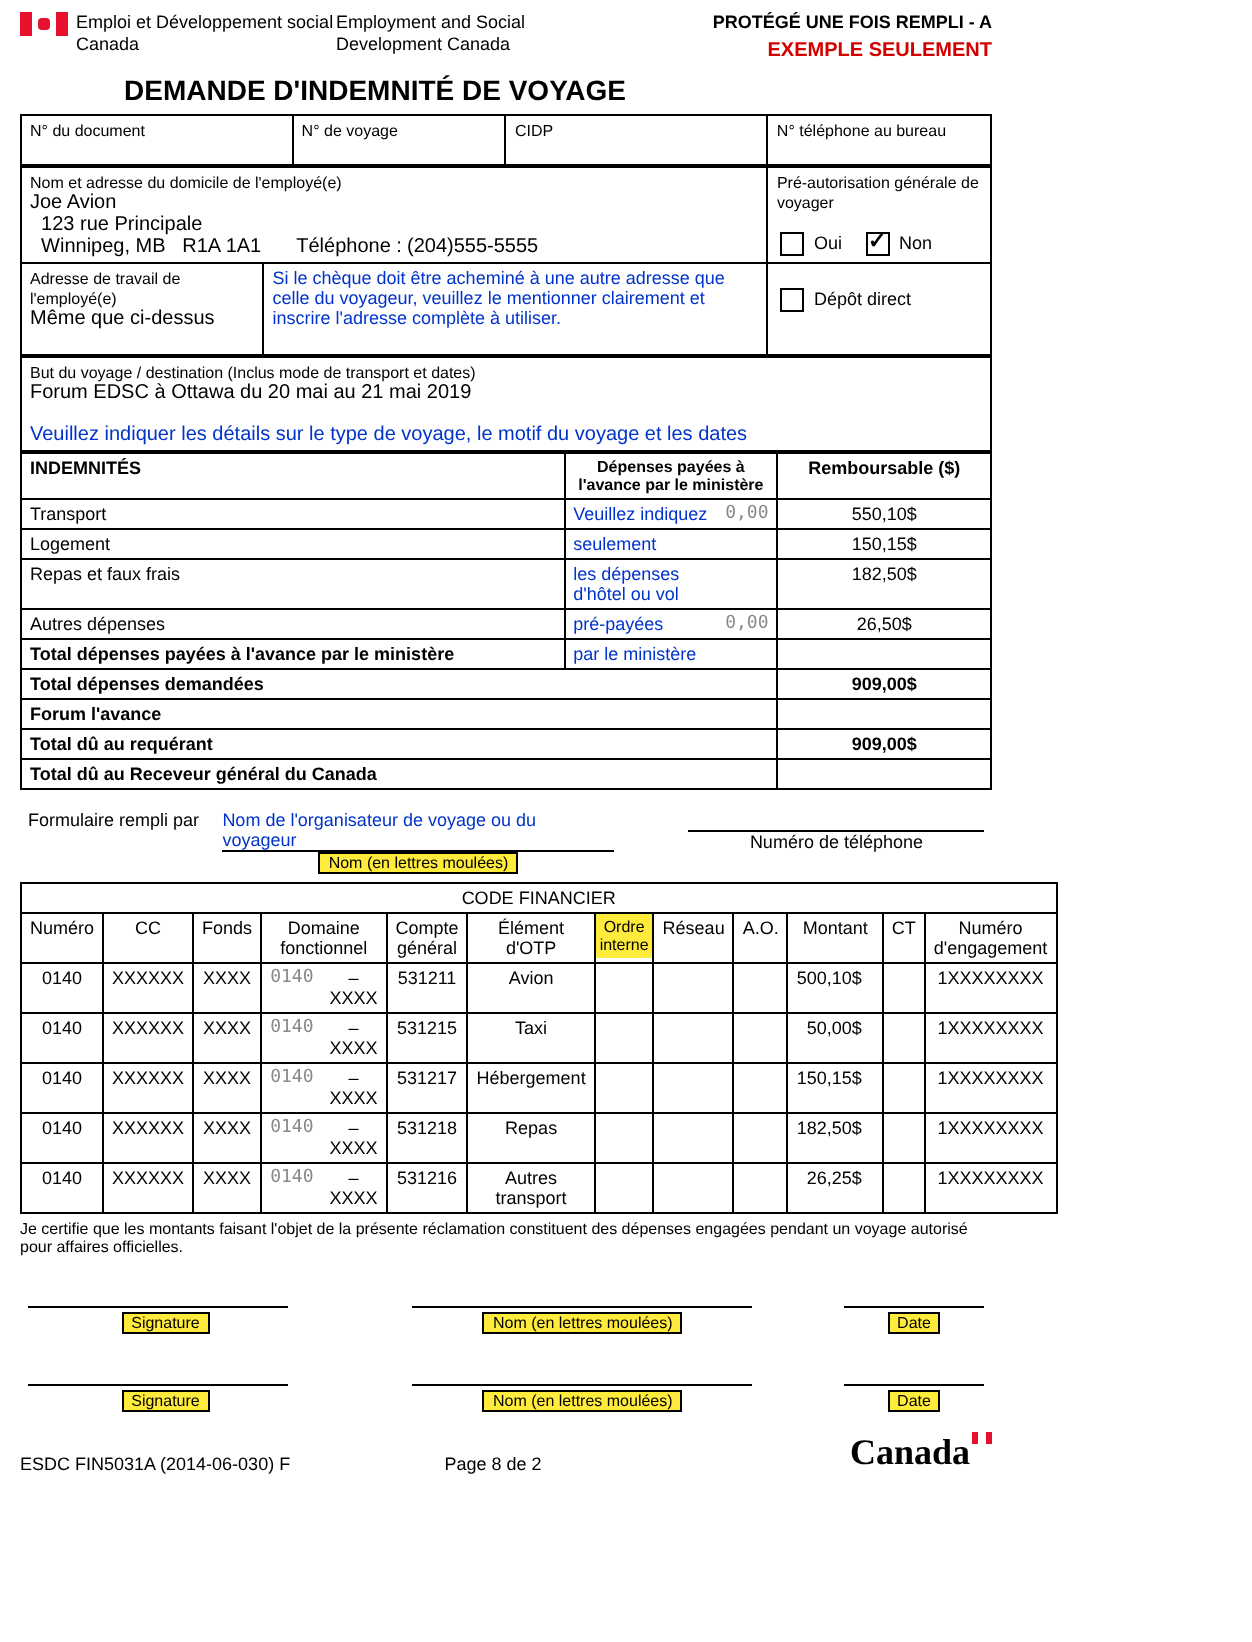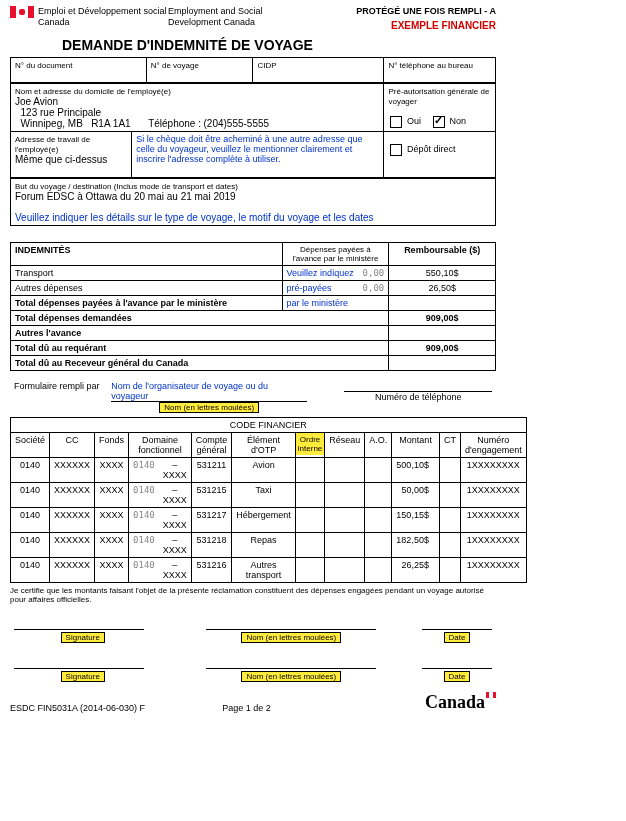--- a/index.html
+++ b/index.html
@@ -38,21 +38,21 @@
 <body>
 
 <div class="page">
 
 <div class="headerrow">
   <span class="flag"></span>
   <span class="deptfr">Emploi et Développement social Canada</span>
   <span class="depten">Employment and Social Development Canada</span>
   <div class="rightnotes">
     <div class="protege">PROTÉGÉ UNE FOIS REMPLI - A</div>
-    <div class="exemple">EXEMPLE FINANCIER</div>
+    <div class="exemple">EXEMPLE SEULEMENT</div>
   </div>
 </div>
 
 <h1 class="title">DEMANDE D'INDEMNITÉ DE VOYAGE</h1>
 
 <table>
 <tbody>
         <tr>
   <td style="width:28%"><span class="smalllabel">N° du document</span><br>&nbsp;</td>
   <td style="width:22%"><span class="smalllabel">N° de voyage</span></td>
@@ -104,48 +104,58 @@
         <tr>
           <td>
   <span class="smalllabel">But du voyage / destination (Inclus mode de transport et dates)</span><br>
   <span style="font-size:10px">Forum EDSC à Ottawa du 20 mai au 21 mai 2019</span><br><br>
   <span class="blue" style="font-size:10px">Veuillez indiquer les détails sur le type de voyage, le motif du voyage et les dates</span>
 </td>
         </tr>
 </tbody>
     </table>
 
-<table style="margin-top:16px">
+<table style="margin-top:0">
 <tbody>
         <tr class="boldrow">
   <td style="width:56%">INDEMNITÉS</td>
-  <td class="centercell" style="width:22%;font-weight:normal;font-size:8px">Dépenses payées à l'avance par le ministère</td>
+  <td class="centercell" style="width:22%;font-weight:bold;font-size:8px">Dépenses payées à l'avance par le ministère</td>
   <td class="centercell">Remboursable ($)</td>
 </tr>
 <tr>
   <td>Transport</td>
   <td style="position:relative"><span class="blue">Veuillez indiquez</span><span class="grey" style="float:right;font-family:monospace">0,00</span></td>
   <td class="centercell">550,10$</td>
 </tr>
 <tr>
+  <td>Logement</td>
+  <td><span class="blue">seulement</span></td>
+  <td class="centercell">150,15$</td>
+</tr>
+<tr>
+  <td>Repas et faux frais</td>
+  <td><span class="blue">les dépenses</span><br><span class="blue">d'hôtel ou vol</span></td>
+  <td class="centercell">182,50$</td>
+</tr>
+<tr>
   <td>Autres dépenses</td>
   <td><span class="blue">pré-payées</span><span class="grey" style="float:right;font-family:monospace">0,00</span></td>
   <td class="centercell">26,50$</td>
 </tr>
 <tr class="boldrow">
   <td>Total dépenses payées à l'avance par le ministère</td>
   <td><span class="blue" style="font-weight:normal">par le ministère</span></td>
   <td></td>
 </tr>
 <tr class="boldrow">
   <td colspan="2">Total dépenses demandées</td>
   <td class="centercell">909,00$</td>
 </tr>
 <tr class="boldrow">
-  <td colspan="2">Autres l'avance</td>
+  <td colspan="2">Forum l'avance</td>
   <td></td>
 </tr>
 <tr class="boldrow">
   <td colspan="2">Total dû au requérant</td>
   <td class="centercell">909,00$</td>
 </tr>
 <tr class="boldrow">
   <td colspan="2">Total dû au Receveur général du Canada</td>
   <td></td>
 </tr>
@@ -168,21 +178,21 @@
 </tr>
 </tbody>
     </table>
 
 <table style="margin-top:2px">
 <tbody>
         <tr>
           <td colspan="13" class="centercell">CODE FINANCIER</td>
         </tr>
 <tr class="centercell">
-  <td style="width:7%">Société</td>
+  <td style="width:7%">Numéro</td>
   <td style="width:8%">CC</td>
   <td style="width:7%">Fonds</td>
   <td colspan="2" style="width:12%">Domaine fonctionnel</td>
   <td style="width:8%">Compte général</td>
   <td style="width:15%">Élément d'OTP</td>
   <td style="width:5%">
             <span class="yellowbox" style="border:none;display:block;margin:-2px -4px;padding:2px">Ordre interne</span>
           </td>
   <td style="width:6%">Réseau</td>
   <td style="width:5%">A.O.</td>
@@ -292,17 +302,17 @@
   <td style="width:10%"></td>
   <td style="width:30%"><span class="sigline" style="width:170px"></span><br><div class="centercell"><span class="yellowbox">Nom (en lettres moulées)</span></div></td>
   <td style="width:8%"></td>
   <td><span class="sigline" style="width:70px"></span><br><div class="centercell"><span class="yellowbox">Date</span></div></td>
 </tr>
 </tbody>
     </table>
 
 <div class="footer">
   <span>ESDC FIN5031A (2014-06-030) F</span>
-  <span style="margin:0 auto">Page 1 de 2</span>
+  <span style="margin:0 auto">Page 8 de 2</span>
   <span class="canada"><span>Canada</span><span class="flagmini"></span></span>
 </div>
 
 </div>
 
 </body></html>

